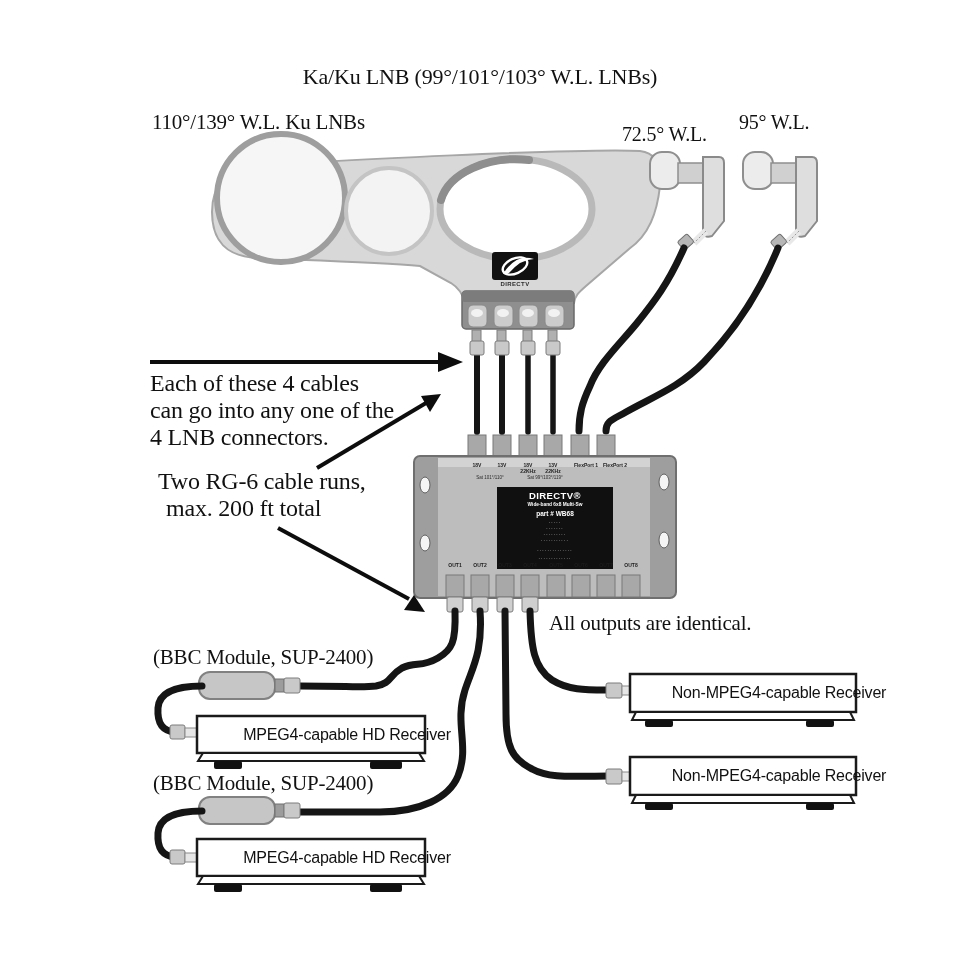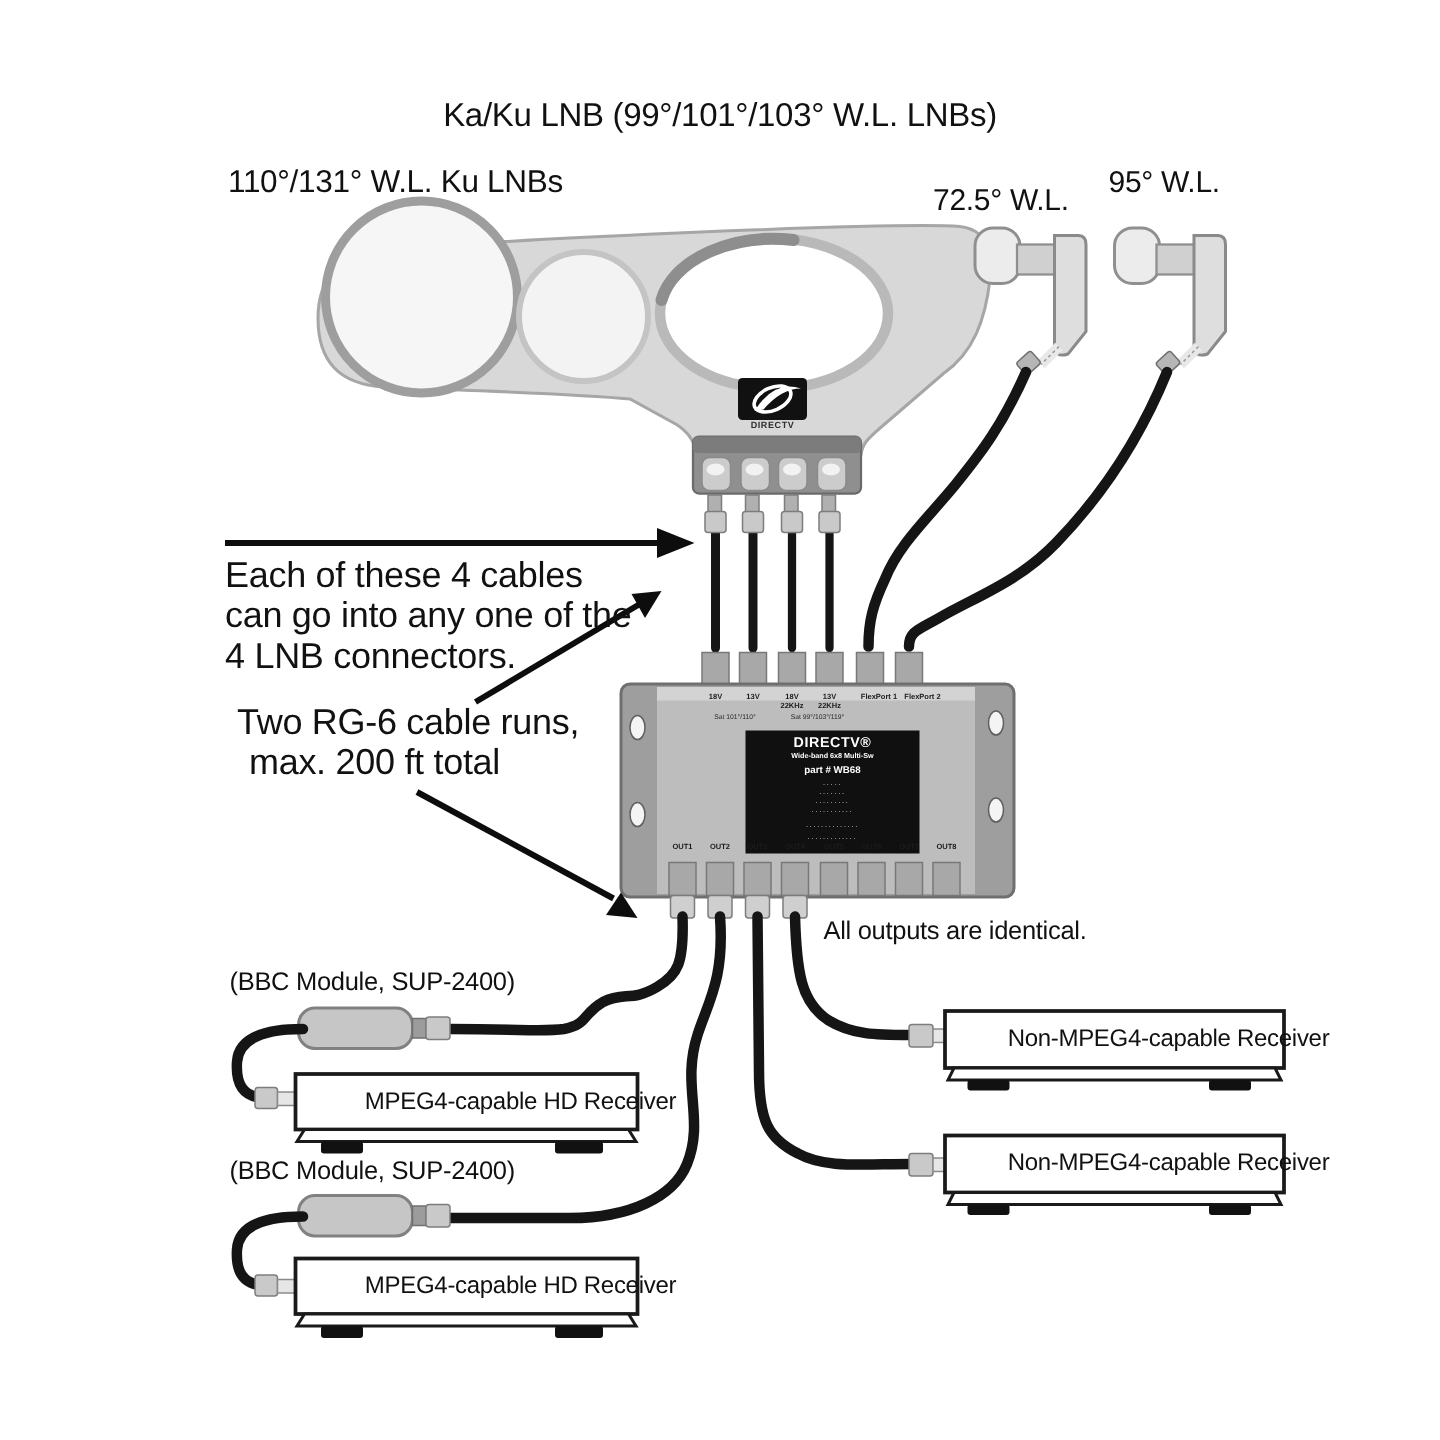--- a/index.html
+++ b/index.html
@@ -1,26 +1,26 @@
 <!DOCTYPE html>
 <html><head>
 <meta charset="utf-8">
 <style>
   html,body{margin:0;padding:0;background:#ffffff;}
   #canvas{
     position:relative;width:960px;height:960px;background:#ffffff;
     font-family:"Liberation Sans", sans-serif;color:#111;overflow:hidden;
   }
   #shapes{position:absolute;left:0;top:0;width:960px;height:960px;}
-  .txt{position:absolute;white-space:pre;letter-spacing:-0.2px;}
+  .txt{position:absolute;white-space:pre;letter-spacing:-0.2px;font-family:Liberation Serif, serif;}
   .title{font-size:22px;}
   .biglabel{font-size:21px;}
   .wl{font-size:20px;}
   .note{font-size:24px;line-height:27px;}
-  .small{font-size:17px;}
+  .small{font-size:21px;}
   .boxlabel{position:absolute;display:flex;align-items:center;justify-content:center;
     font-size:16px;text-align:center;letter-spacing:-0.2px;margin-left:36px;}
   .tiny{position:absolute;transform:translateX(-50%);font-size:5px;font-weight:bold;
     color:#1c1c1c;white-space:nowrap;letter-spacing:0;}
   .tiny2{position:absolute;transform:translateX(-50%);font-size:4.5px;
     color:#2a2a2a;white-space:nowrap;letter-spacing:0;}
   .zl{position:absolute;transform:translateX(-50%);color:#fff;white-space:nowrap;text-align:center;}
   .zl-brand{font-size:9.5px;font-weight:bold;letter-spacing:0.4px;}
   .zl-prod{font-size:4.8px;font-weight:bold;}
   .zl-part{font-size:6.5px;font-weight:bold;}
@@ -196,21 +196,21 @@
       <line x1="150" y1="362" x2="441" y2="362" stroke-width="4"></line>
       <polygon points="463,362 438,352 438,372" stroke="none"></polygon>
       <line x1="317" y1="468" x2="426" y2="403" stroke-width="4"></line>
       <polygon points="441,394 421,396 430,412" stroke="none"></polygon>
       <line x1="278" y1="528" x2="409" y2="599" stroke-width="4"></line>
       <polygon points="425,612 404,610 414,595" stroke="none"></polygon>
     </g>
   </svg>
 
   <div class="txt title" style="left:240px;top:64px;width:480px;text-align:center;">Ka/Ku LNB (99°/101°/103° W.L. LNBs)</div>
-  <div class="txt biglabel" style="left:152px;top:110px;">110°/131° W.L. Ku LNBs</div>
+  <div class="txt biglabel" style="left:152px;top:110px;">110°/139° W.L. Ku LNBs</div>
   <div class="txt wl" style="left:622px;top:123px;">72.5° W.L.</div>
   <div class="txt wl" style="left:739px;top:111px;">95° W.L.</div>
 
   <div class="txt note" style="left:150px;top:370px;"><span>Each of these 4 cables</span><br><span>can go into any one of the</span><br><span>4 LNB connectors.</span></div>
 
   <div class="txt note" style="left:158px;top:468px;"><span>Two RG-6 cable runs,</span><br><span style="padding-left:8px;">max. 200 ft total</span></div>
 
   <div class="txt small" style="left:549px;top:611px;">All outputs are identical.</div>
 
   <div class="txt small" style="left:153px;top:645px;">(BBC Module, SUP-2400)</div>

